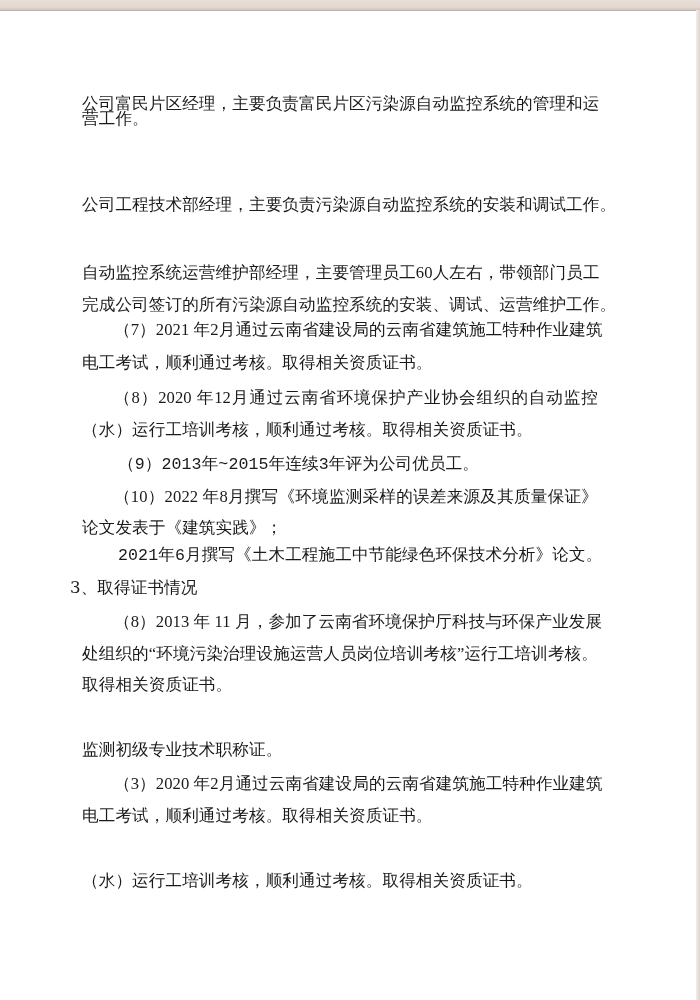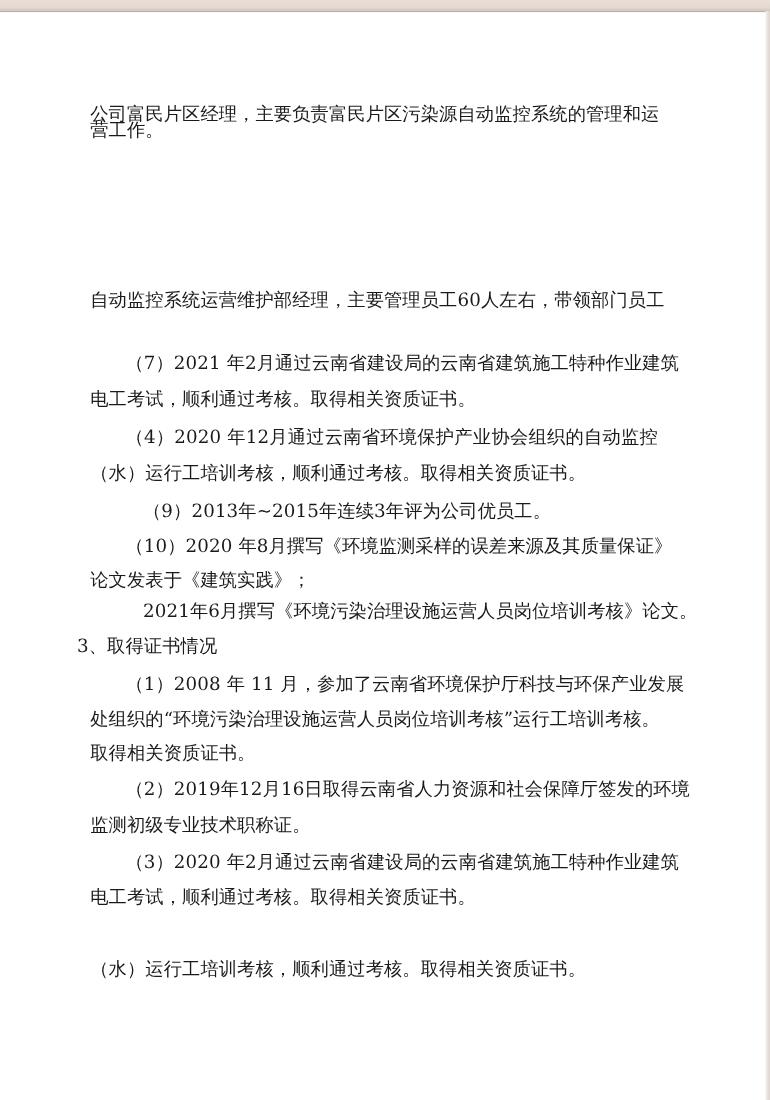--- a/index.html
+++ b/index.html
@@ -39,45 +39,47 @@
     width: 516px;
     height: 24px;
     font-size: 16.6px;
     line-height: 24px;
     white-space: nowrap;
     letter-spacing: 0.1px;
   }
   .justify {
     text-align: justify;
     text-align-last: justify;
+    font-family: Liberation Serif, serif;
   }
   .indent { left: 114px; width: 484px; }
-  .indent2 { left: 130px; }
+  .indent2 { left: 118px; font-family: Liberation Mono, monospace; }
   .heading { left: 70px; }
 </style>
 </head>
 <body>
 
 <div class="scan-top"></div>
 <div class="scan-right"></div>
 
 <div class="page">
   <div class="line justify" style="top:92px">公司富民片区经理，主要负责富民片区污染源自动监控系统的管理和运</div>
   <div class="line" style="top:107px">营工作。</div>
+  <div class="line justify" style="top:193px">公司工程技术部经理，主要负责污染源自动监控系统的安装和调试工作。</div>
   <div class="line justify" style="top:261px">自动监控系统运营维护部经理，主要管理员工60人左右，带领部门员工</div>
+  <div class="line justify" style="top:293px">完成公司签订的所有污染源自动监控系统的安装、调试、运营维护工作。</div>
   <div class="line justify indent" style="top:318px">（7）2021 年2月通过云南省建设局的云南省建筑施工特种作业建筑</div>
   <div class="line" style="top:351px">电工考试，顺利通过考核。取得相关资质证书。</div>
-  <div class="line justify indent" style="top:386px">（4）2020 年12月通过云南省环境保护产业协会组织的自动监控</div>
+  <div class="line justify indent" style="top:386px">（8）2020 年12月通过云南省环境保护产业协会组织的自动监控</div>
   <div class="line" style="top:418px">（水）运行工培训考核，顺利通过考核。取得相关资质证书。</div>
   <div class="line indent2" style="top:453px">（9）2013年~2015年连续3年评为公司优员工。</div>
-  <div class="line justify indent" style="top:485px">（10）2020 年8月撰写《环境监测采样的误差来源及其质量保证》</div>
+  <div class="line justify indent" style="top:485px">（10）2022 年8月撰写《环境监测采样的误差来源及其质量保证》</div>
   <div class="line" style="top:516px">论文发表于《建筑实践》；</div>
-  <div class="line indent2" style="top:544px">2021年6月撰写《环境污染治理设施运营人员岗位培训考核》论文。</div>
+  <div class="line indent2" style="top:544px">2021年6月撰写《土木工程施工中节能绿色环保技术分析》论文。</div>
   <div class="line heading" style="top:576px">3、取得证书情况</div>
-  <div class="line justify indent" style="top:610px">（1）2008 年 11 月，参加了云南省环境保护厅科技与环保产业发展</div>
+  <div class="line justify indent" style="top:610px">（8）2013 年 11 月，参加了云南省环境保护厅科技与环保产业发展</div>
   <div class="line justify" style="top:642px">处组织的“环境污染治理设施运营人员岗位培训考核”运行工培训考核。</div>
   <div class="line" style="top:673px">取得相关资质证书。</div>
-  <div class="line justify indent" style="top:706px">（2）2019年12月16日取得云南省人力资源和社会保障厅签发的环境</div>
   <div class="line" style="top:738px">监测初级专业技术职称证。</div>
   <div class="line justify indent" style="top:772px">（3）2020 年2月通过云南省建设局的云南省建筑施工特种作业建筑</div>
   <div class="line" style="top:804px">电工考试，顺利通过考核。取得相关资质证书。</div>
   <div class="line" style="top:869px">（水）运行工培训考核，顺利通过考核。取得相关资质证书。</div>
 </div>
 
 </body></html>

